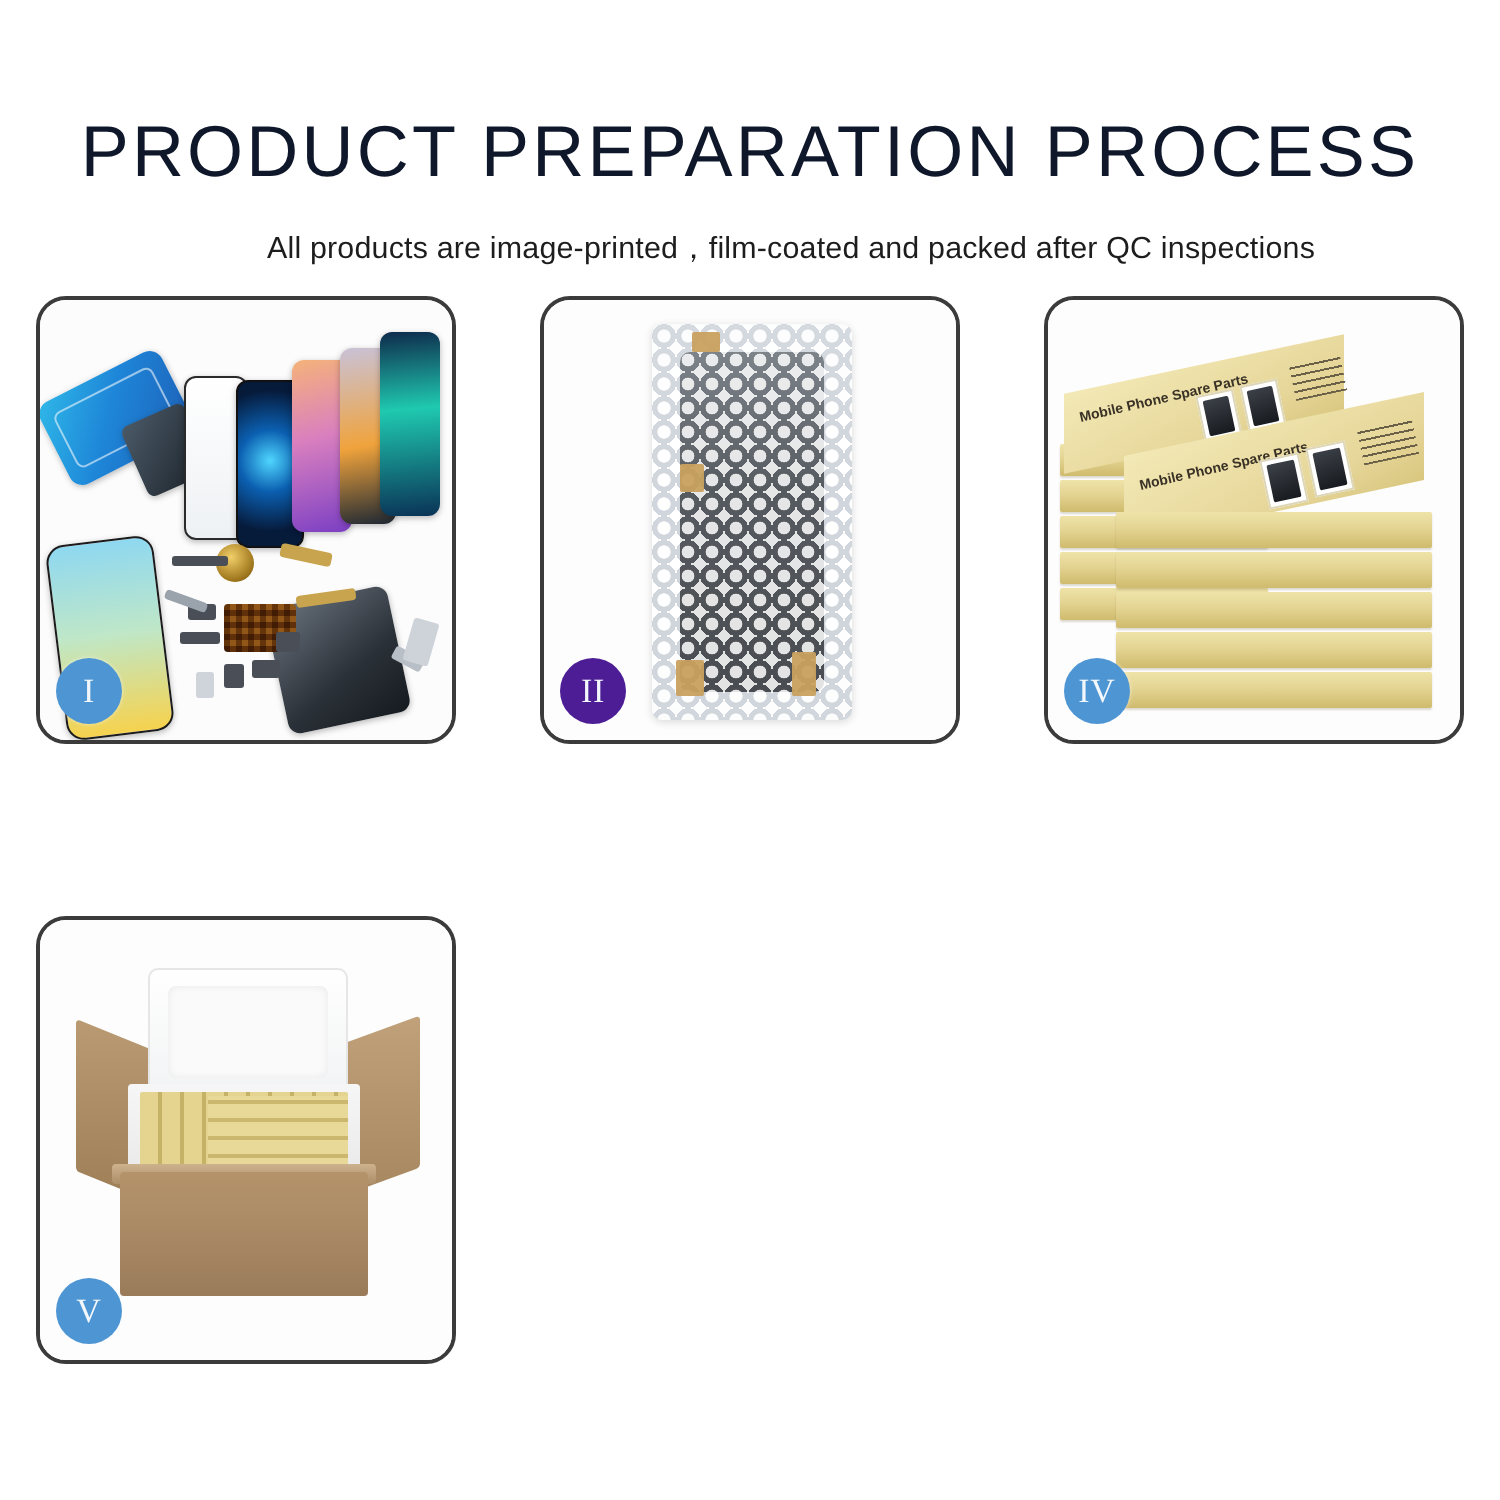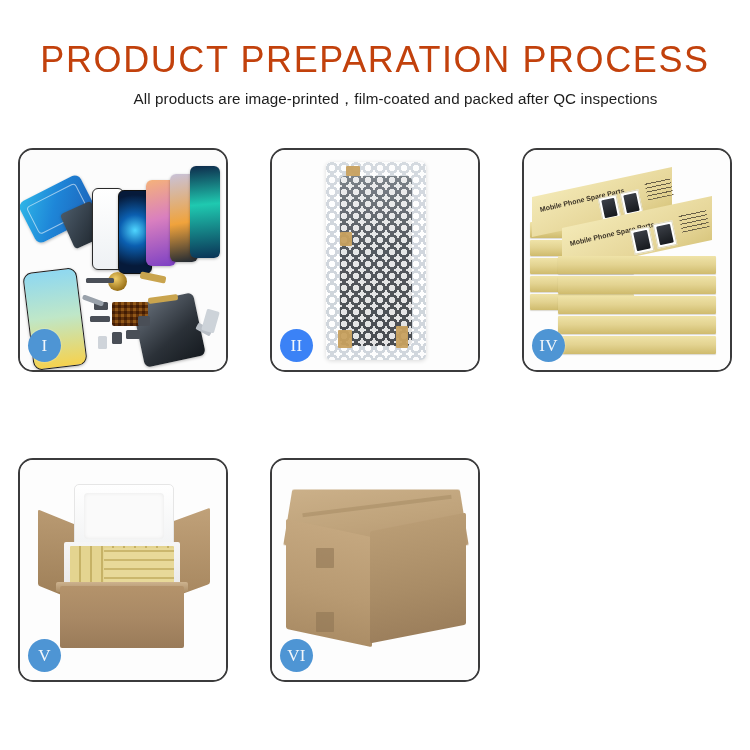--- a/index.html
+++ b/index.html
@@ -28,23 +28,23 @@
     top: 38px;
     left: 0;
     width: 750px;
     text-align: center;
   }
   .title {
     font-family: "Liberation Sans", sans-serif;
     font-size: 36px;
     font-weight: 400;
     letter-spacing: 1.6px;
-    color: #c2410c;
+    color: #0f172a;
     line-height: 44px;
-    margin: 0;
+    margin: 16px;
     white-space: nowrap;
   }
   .subtitle {
     font-family: "Liberation Sans", sans-serif;
     font-size: 15.2px;
     font-weight: 400;
     color: #1d1d1d;
     line-height: 22px;
     margin: 6px 0 0 0;
     letter-spacing: 0.1px;
@@ -87,21 +87,21 @@
     background: #4e95d4;
     color: #f2f7fb;
     font-family: "Liberation Serif", serif;
     font-size: 17px;
     line-height: 33px;
     text-align: center;
     letter-spacing: 0.4px;
     z-index: 40;
     box-shadow: 0 0 2px rgba(255,255,255,0.55);
   }
-  .badge.soft { background: #3b82f6; text-align: center; }
+  .badge.soft { background: #4c1d95; text-align: center; }
 
   
   .p1-bg { background: #fcfcfc; }
   .ph {
     position: absolute;
     border-radius: 5px;
     box-shadow: 0 1px 3px rgba(0,0,0,0.28);
   }
   .ph-a { 
     left: 4px; top: 36px; width: 68px; height: 46px;
@@ -473,26 +473,15 @@
         <div class="c5-foam-lid"></div>
         <div class="c5-box-in"></div>
         <div class="c5-items"></div>
         <div class="c5-items2"></div>
         <div class="c5-rim"></div>
         <div class="c5-front"></div>
       </div>
       <div class="badge">V</div>
     </div>
 
-    <div class="panel">
-      <div class="panel-stage p6-bg">
-        <div class="c6-top"></div>
-        <div class="c6-seam"></div>
-        <div class="c6-left"></div>
-        <div class="c6-right"></div>
-        <div class="c6-tab" style="left:44px;top:88px;"></div>
-        <div class="c6-tab" style="left:44px;top:152px;"></div>
-      </div>
-      <div class="badge">VI</div>
-    </div>
 
   </div>
 </div>
 
 </body></html>

